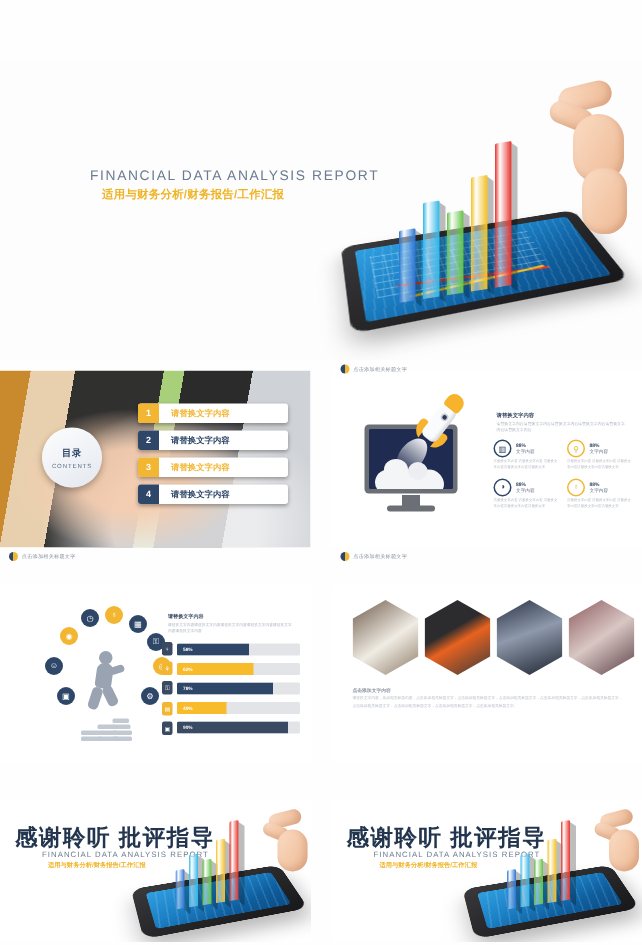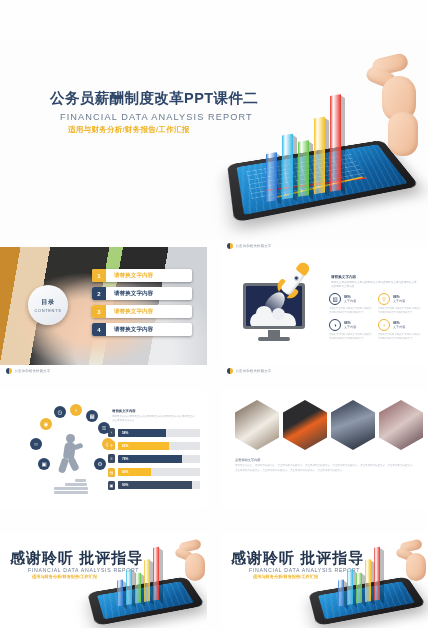--- a/index.html
+++ b/index.html
@@ -156,21 +156,20 @@
   .wm-dot { width:6px; height:6px; border-radius:50%;
      background:linear-gradient(90deg,#2e4668 50%, #f2b632 50%); flex:none; }
   .wm-txt { font-size:3.4px; color:#8b93a1; letter-spacing:.2px; }
 </style>
 </head>
 <body>
 
 <div class="page">
 
   <div class="slide hero">
-    <div class="hero-title">公务员薪酬制度改革PPT课件二</div>
     <div class="hero-sub">FINANCIAL DATA ANALYSIS REPORT</div>
     <div class="hero-sub2">适用与财务分析/财务报告/工作汇报</div>
 
     <div class="tablet-wrap">
       <div class="tablet">
         <div class="tablet-screen">
           <div class="tablet-grid"></div>
           <div class="scr-line" style="left:14%;top:66%;width:64%;background:#e8312a;transform:rotate(5deg);"></div>
           <div class="scr-line" style="left:18%;top:74%;width:58%;background:#f4c01f;transform:rotate(-4deg);"></div>
         </div>

